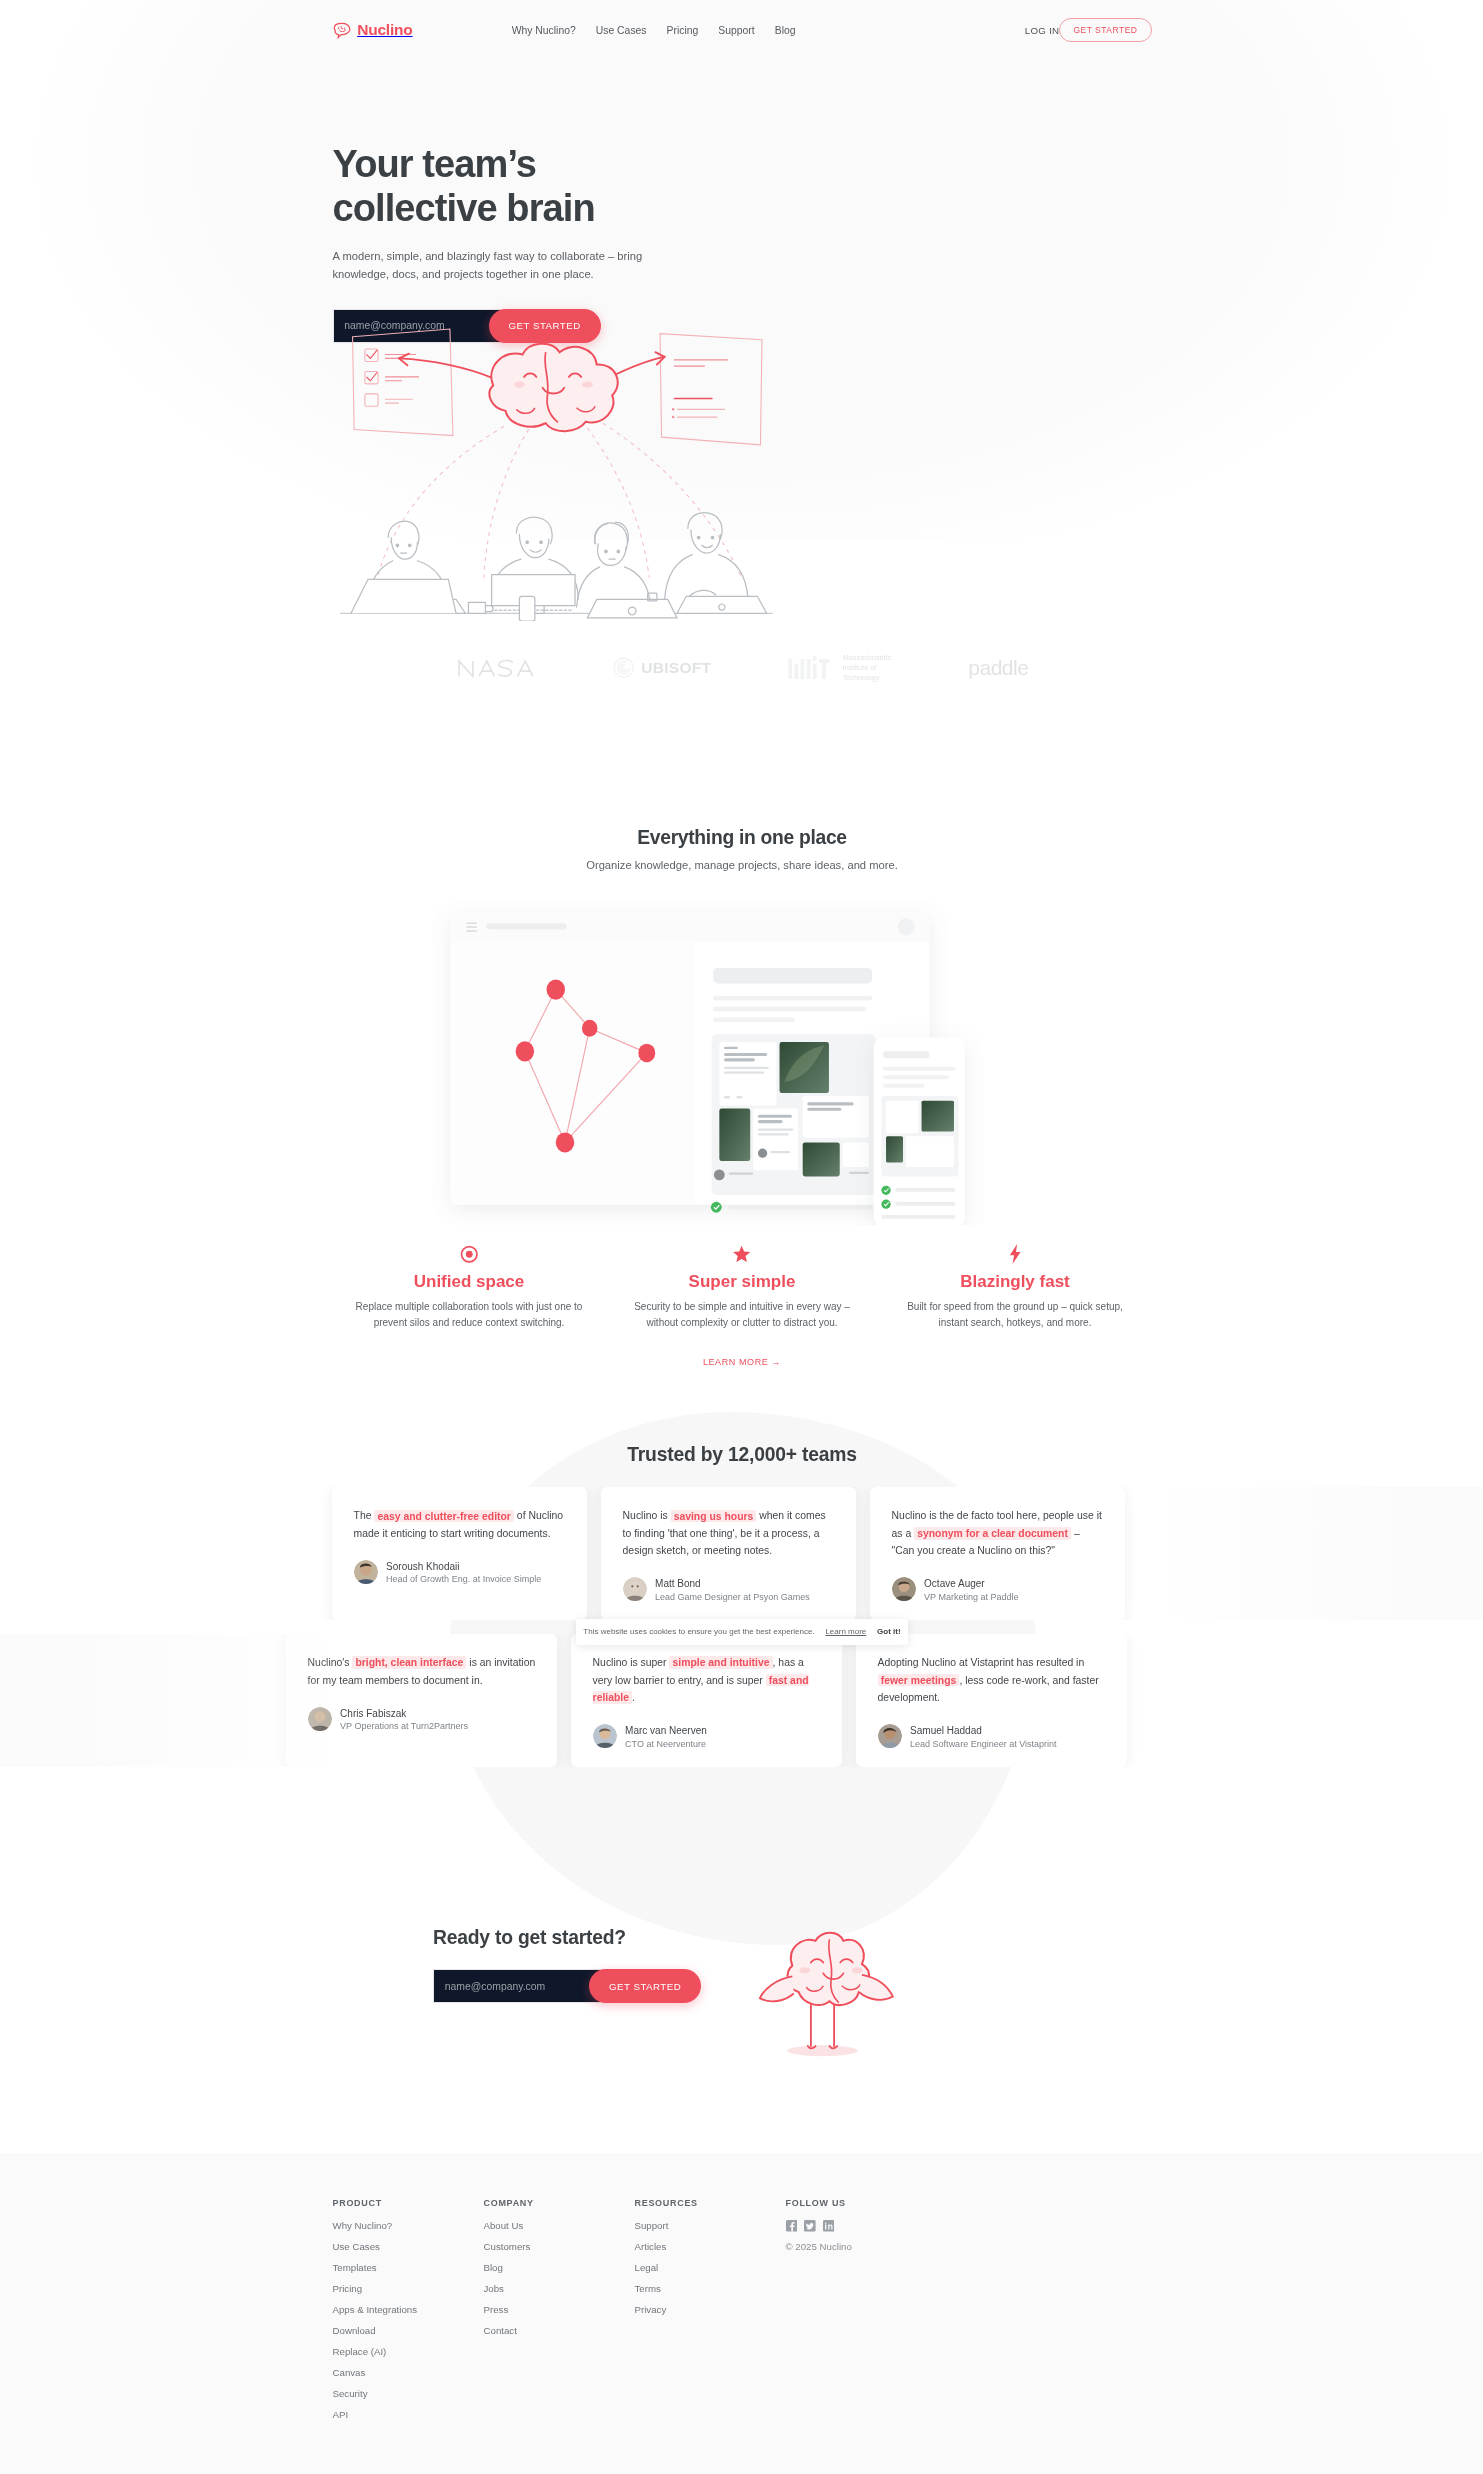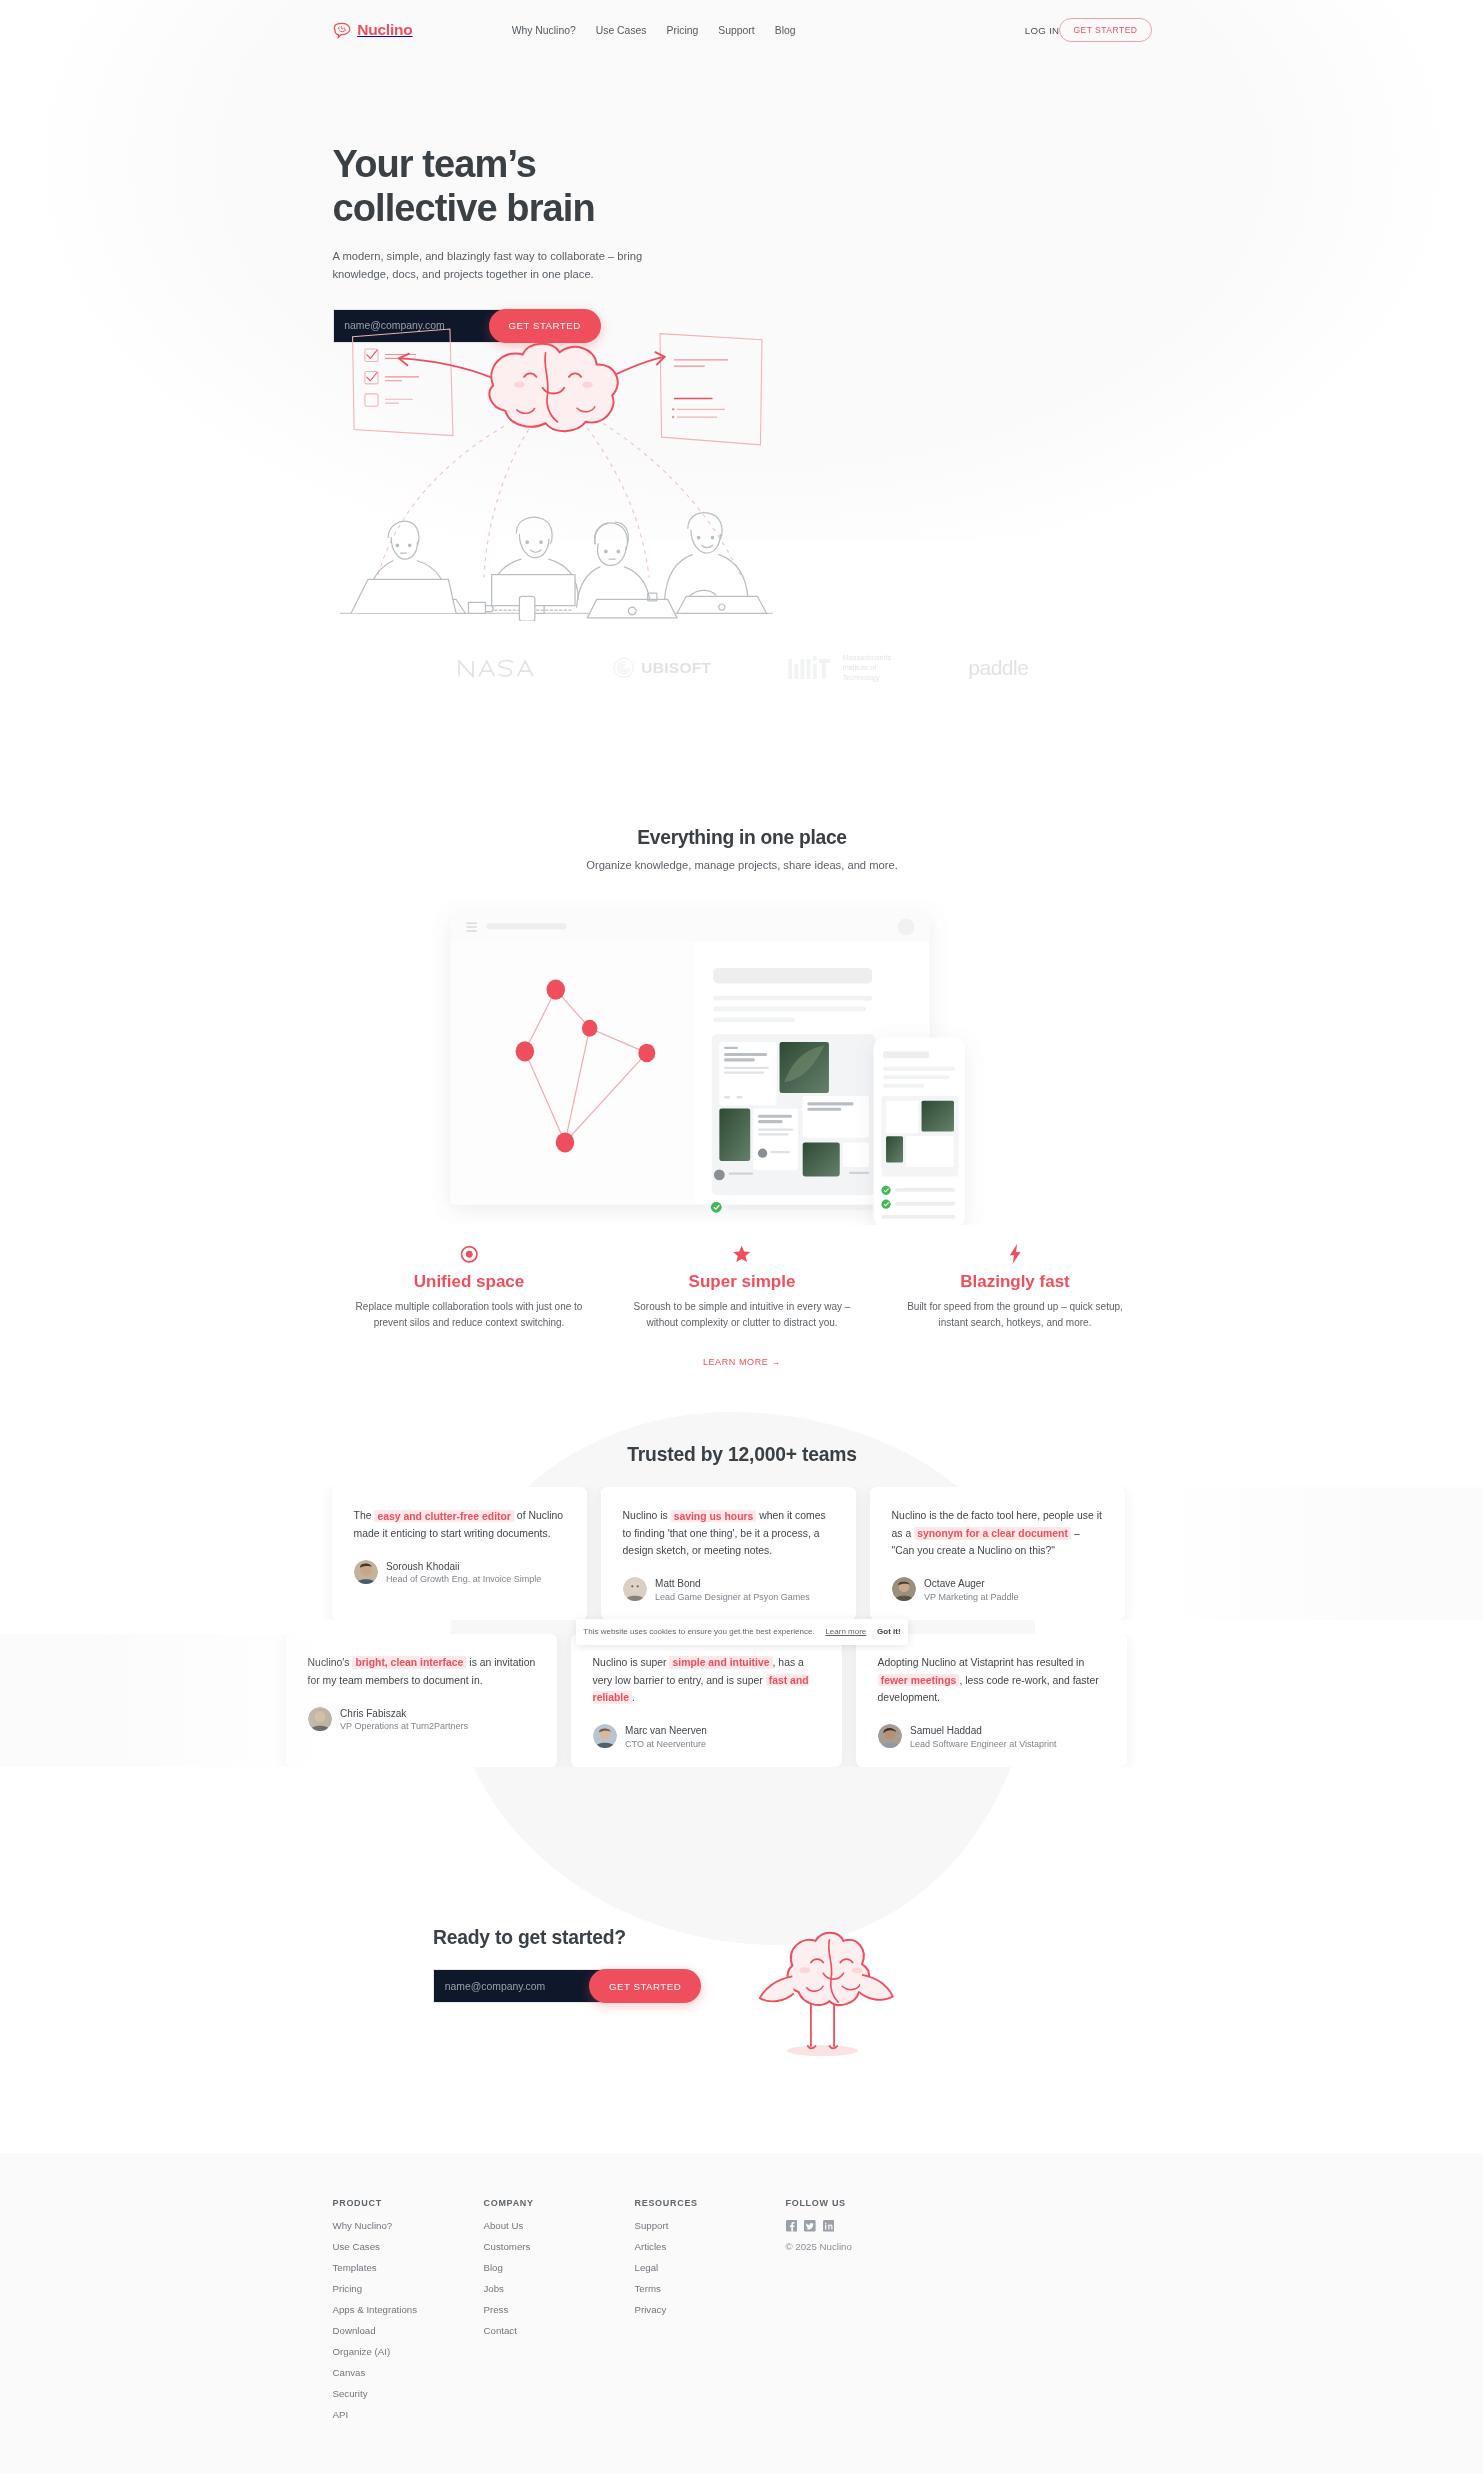--- a/index.html
+++ b/index.html
@@ -506,21 +506,21 @@
       <div class="feat-title">Unified space</div>
       <p class="feat-text">Replace multiple collaboration tools with just one to prevent silos and reduce context switching.</p>
     </div>
     <div class="feature">
       <div class="feat-icon">
         <svg width="19.3" height="18.5" viewBox="0 0 25 24">
           <path d="M12.5 1 L15.7 8.4 L23.6 9.1 L17.6 14.4 L19.4 22.2 L12.5 18 L5.6 22.2 L7.4 14.4 L1.4 9.1 L9.3 8.4 Z" fill="#ef4f5c"></path>
         </svg>
       </div>
       <div class="feat-title">Super simple</div>
-      <p class="feat-text">Soroush to be simple and intuitive in every way – without complexity or clutter to distract you.</p>
+      <p class="feat-text">Security to be simple and intuitive in every way – without complexity or clutter to distract you.</p>
     </div>
     <div class="feature">
       <div class="feat-icon">
         <svg width="12.4" height="20" viewBox="0 0 16 26">
           <path d="M10.5 0 L1 14.5 L6.6 14.5 L4.5 26 L15 10.5 L9 10.5 Z" fill="#ef4f5c"></path>
         </svg>
       </div>
       <div class="feat-title">Blazingly fast</div>
       <p class="feat-text">Built for speed from the ground up – quick setup, instant search, hotkeys, and more.</p>
     </div>
@@ -708,21 +708,21 @@
   <div class="foot-inner">
     <div class="fcol">
       <div class="fhead">PRODUCT</div>
       <div class="flist">
         <a href="#">Why Nuclino?</a>
         <a href="#">Use Cases</a>
         <a href="#">Templates</a>
         <a href="#">Pricing</a>
         <a href="#">Apps &amp; Integrations</a>
         <a href="#">Download</a>
-        <a href="#">Organize (AI)</a>
+        <a href="#">Replace (AI)</a>
         <a href="#">Canvas</a>
         <a href="#">Security</a>
         <a href="#">API</a>
       </div>
     </div>
 
     <div class="fcol">
       <div class="fhead">COMPANY</div>
       <div class="flist">
         <a href="#">About Us</a>

